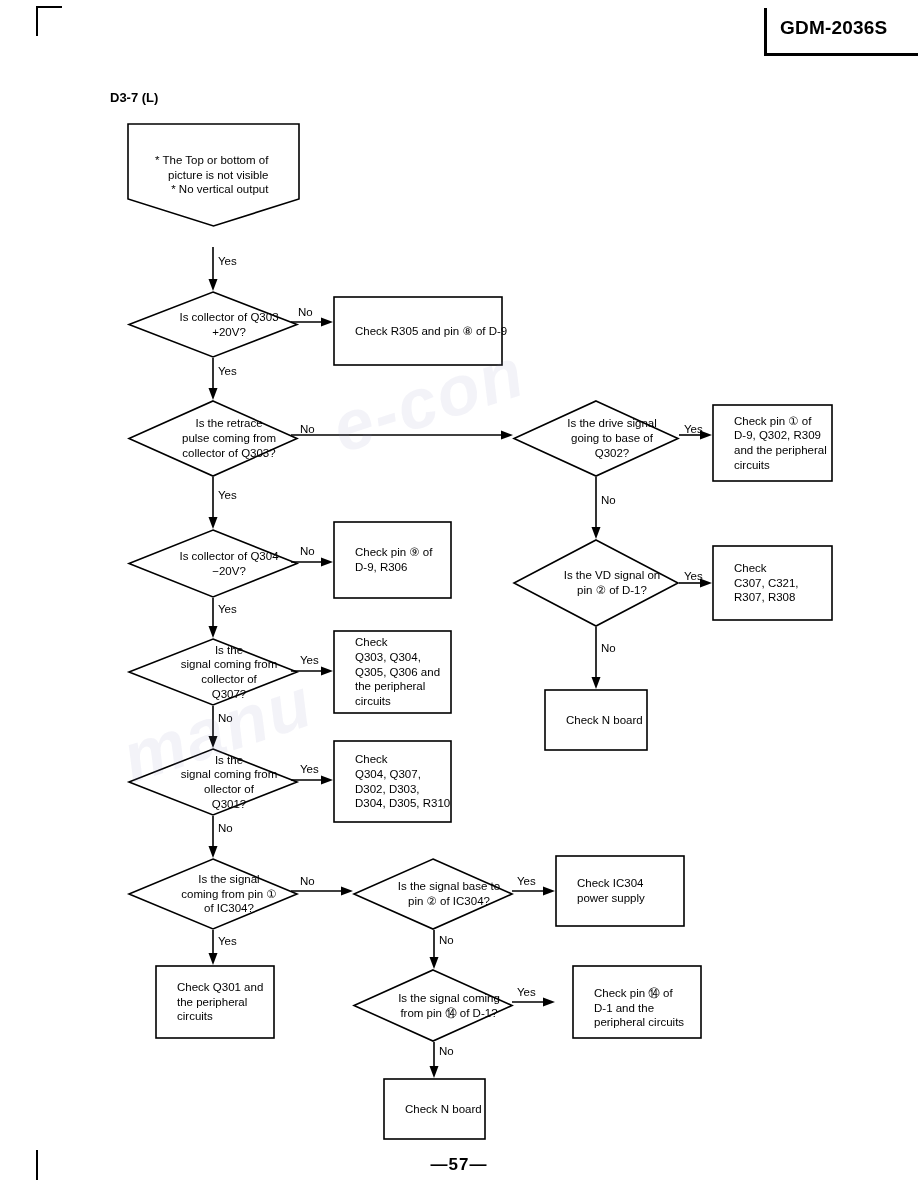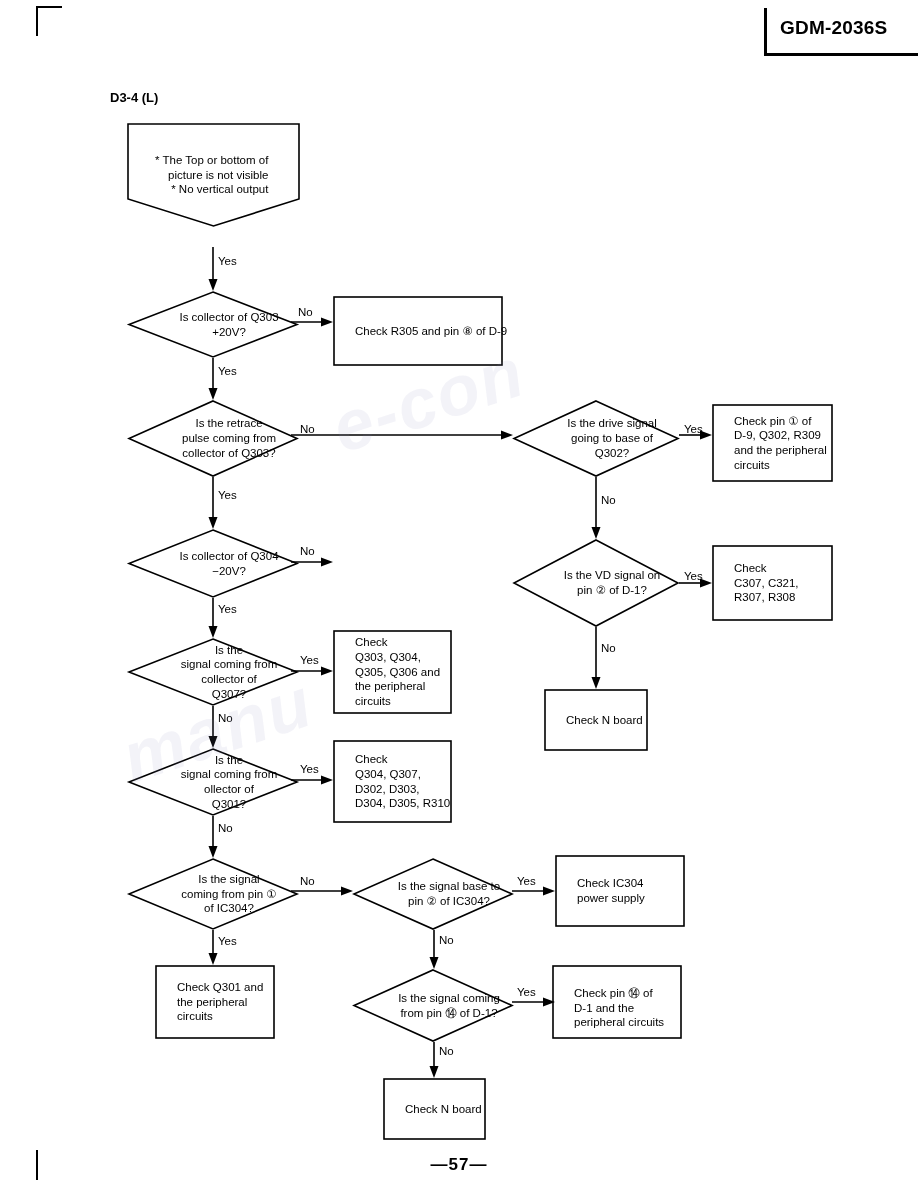--- a/index.html
+++ b/index.html
@@ -169,21 +169,21 @@
 <div id="page">
 
   <div class="header-rule-v"></div>
   <div class="header-rule-h"></div>
   <div class="header-title">GDM-2036S</div>
 
   <div class="margin-mark" style="left:36px; top:6px; width:2px; height:30px;"></div>
   <div class="margin-mark" style="left:36px; top:6px; width:26px; height:2px;"></div>
   <div class="margin-mark" style="left:36px; top:1150px; width:2px; height:30px;"></div>
 
-  <div class="section-label">D3-4 (L)</div>
+  <div class="section-label">D3-7 (L)</div>
 
   <svg class="conn" viewBox="0 0 918 1187">
 
     <line x1="213" y1="247" x2="213" y2="283"></line>
     <polygon points="213,291 208.5,279 217.5,279"></polygon>
 
     <line x1="291" y1="322" x2="326" y2="322"></line>
     <polygon points="333,322 321,317.5 321,326.5"></polygon>
 
     <line x1="213" y1="358" x2="213" y2="392"></line>
@@ -297,20 +297,27 @@
   </div>
 
   <div class="node diamond" style="left:128px; top:529px; width:170px; height:69px;">
     <svg width="170" height="69" viewBox="0 0 170 69">
       <path class="shape-line" d="M85,1 L169,34.5 L85,68 L1,34.5 Z"></path>
     </svg>
     <div class="txt">Is collector of Q304
 −20V?</div>
   </div>
 
+  <div class="node rect" style="left:333px; top:521px; width:119px; height:78px;">
+    <svg width="119" height="78" viewBox="0 0 119 78">
+      <rect class="shape-line" x="1" y="1" width="117" height="76"></rect>
+    </svg>
+    <div class="txt">Check pin ⑨ of
+D-9, R306</div>
+  </div>
 
   <div class="node diamond" style="left:513px; top:539px; width:166px; height:88px;">
     <svg width="166" height="88" viewBox="0 0 166 88">
       <path class="shape-line" d="M83,1 L165,44 L83,87 L1,44 Z"></path>
     </svg>
     <div class="txt">Is the VD signal on
 pin ② of D-1?</div>
   </div>
 
   <div class="node rect" style="left:712px; top:545px; width:121px; height:76px;">
@@ -405,21 +412,21 @@
   </div>
 
   <div class="node diamond" style="left:353px; top:969px; width:160px; height:73px;">
     <svg width="160" height="73" viewBox="0 0 160 73">
       <path class="shape-line" d="M80,1 L159,36.5 L80,72 L1,36.5 Z"></path>
     </svg>
     <div class="txt">Is the signal coming
 from pin ⑭ of D-1?</div>
   </div>
 
-  <div class="node rect" style="left:552px; top:965px; width:130px; height:86px;">
+  <div class="node rect" style="left:572px; top:965px; width:130px; height:86px;">
     <svg width="130" height="74" viewBox="0 0 130 74">
       <rect class="shape-line" x="1" y="1" width="128" height="72"></rect>
     </svg>
     <div class="txt">Check pin ⑭ of
 D-1 and the
 peripheral circuits</div>
   </div>
 
   <div class="node rect" style="left:383px; top:1078px; width:103px; height:62px;">
     <svg width="103" height="62" viewBox="0 0 103 62">

